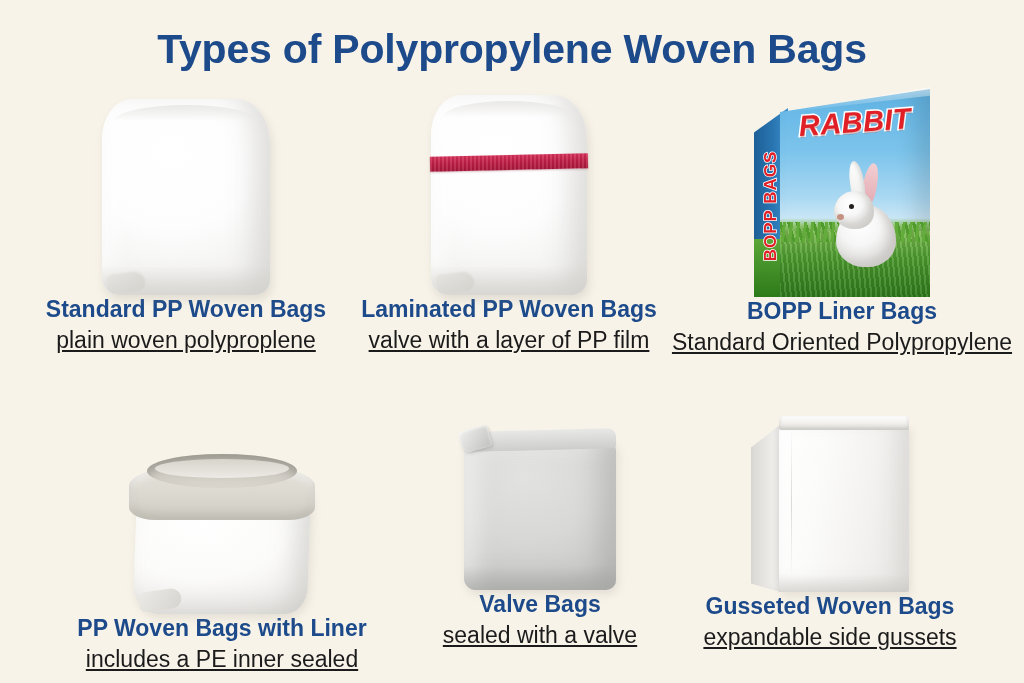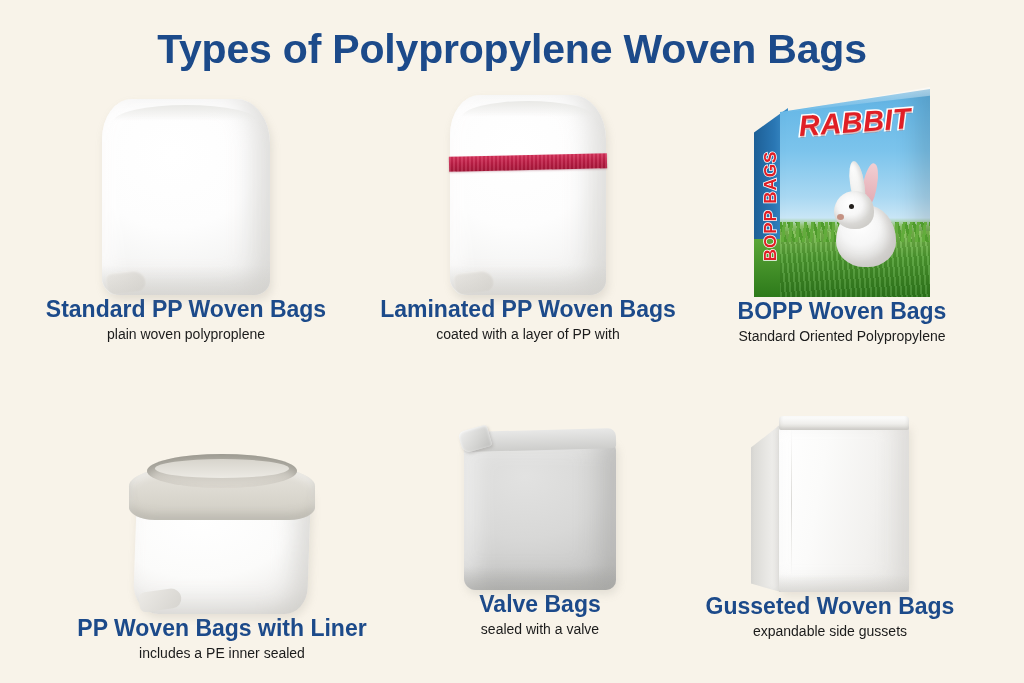--- a/index.html
+++ b/index.html
@@ -46,28 +46,29 @@
     width: 100%;
   }
   .caption-title {
     color: #1c4a8a;
     font-weight: bold;
     font-size: 23px;
     line-height: 1.22;
   }
   .caption-sub {
     color: #1b1b1b;
-    font-size: 14px;
+    font-size: 23px;
     line-height: 1.28;
     margin-top: 3px;
+    text-decoration: underline;
   }
 
   
   #cell-standard  { left: 8px;   top: 90px;  width: 356px; text-align: center; }
-  #cell-laminated { left: 375px; top: 90px;  width: 306px; }
+  #cell-laminated { left: 356px; top: 90px;  width: 306px; }
   #cell-bopp      { left: 664px; top: 82px;  width: 356px; }
   
   #cell-liner     { left: 8px;   top: 442px; width: 428px; }
   #cell-valve     { left: 404px; top: 418px; width: 272px; }
   #cell-gusseted  { left: 640px; top: 410px; width: 380px; }
 
   #cell-standard  .art { height: 205px; }
   #cell-laminated .art { height: 205px; }
   #cell-bopp      .art { height: 215px; }
   #cell-liner     .art { height: 172px; }
@@ -339,21 +340,21 @@
   <div class="cell" id="cell-laminated">
     <div class="art">
       <div class="bag-wrap">
         <div class="sack" style="width:156px;height:200px;">
           <div class="stripe"></div>
           <div class="sack-fold"></div>
         </div>
       </div>
     </div>
     <div class="caption-title">Laminated PP Woven Bags</div>
-    <div class="caption-sub">coated with a layer of PP with</div>
+    <div class="caption-sub">valve with a layer of PP film</div>
   </div>
 
   <div class="cell" id="cell-bopp">
     <div class="art">
       <div class="bag-wrap">
         <div class="bopp">
           <div class="bopp-side">
             <div class="bopp-side-grass"></div>
             <div class="bopp-side-text">BOPP BAGS</div>
           </div>
@@ -366,21 +367,21 @@
               <div class="rb-head"></div>
               <div class="rb-eye"></div>
               <div class="rb-nose"></div>
             </div>
             <div class="bopp-label">RABBIT</div>
           </div>
           <div class="bopp-gable"></div>
         </div>
       </div>
     </div>
-    <div class="caption-title">BOPP Woven Bags</div>
+    <div class="caption-title">BOPP Liner Bags</div>
     <div class="caption-sub">Standard Oriented Polypropylene</div>
   </div>
 
   <div class="cell" id="cell-liner">
     <div class="art">
       <div class="bag-wrap">
         <div class="liner-bag">
           <div class="liner-body">
             <div class="liner-fold"></div>
           </div>

